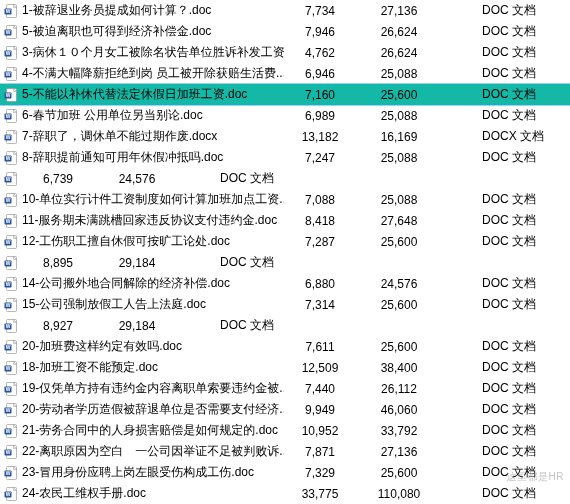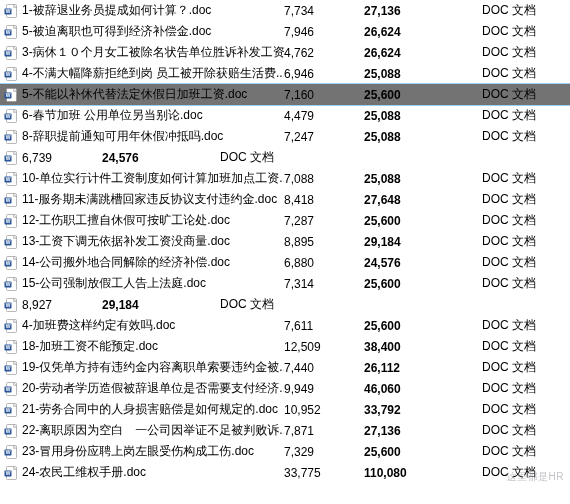--- a/index.html
+++ b/index.html
@@ -13,21 +13,21 @@
   }
   .file-list { width: 100%; }
   .file-row {
     display: flex;
     align-items: center;
     height: 21px;
     padding-left: 4px;
     border-bottom: 0px solid transparent;
   }
   .file-row.selected {
-    background: #737373;
+    background: #14b8a6;
     outline: 1px solid #99d1ff;
   }
   .icon-cell {
     width: 18px;
     flex-shrink: 0;
     display: flex;
     align-items: center;
   }
   .doc-icon {
     width: 14px;
@@ -38,30 +38,29 @@
   .doc-icon svg { display: block; }
   .name-cell {
     flex: 0 0 262px;
     white-space: nowrap;
     overflow: hidden;
     text-overflow: clip;
     padding-right: 8px;
   }
   .val-cell {
     flex: 0 0 80px;
-    text-align: left;
+    text-align: center;
     white-space: nowrap;
     padding-right: 8px;
   }
   .size-cell {
     flex: 0 0 78px;
-    text-align: left;
+    text-align: center;
     white-space: nowrap;
     padding-right: 8px;
-    font-weight: bold;
   }
   .type-cell {
     flex: 0 0 80px;
     white-space: nowrap;
     padding-left: 4px;
     margin-left: 36px;
   }
   .watermark {
     position: absolute;
     right: 6px;
@@ -165,23 +164,39 @@
           <span class="doc-icon">
             <svg width="14" height="14" viewBox="0 0 14 14">
     <rect x="2.5" y="0.5" width="10" height="13" rx="1" fill="#fff" stroke="#8a8a8a" stroke-width="0.6"></rect>
     <polygon points="9.5,0.5 12.5,3.5 9.5,3.5" fill="#e8e8e8" stroke="#8a8a8a" stroke-width="0.4"></polygon>
     <rect x="0.5" y="4.5" width="7" height="6" rx="0.7" fill="#2b579a"></rect>
     <text x="4" y="9.2" font-size="5" font-family="Arial" font-weight="bold" fill="#fff" text-anchor="middle">W</text>
   </svg>
           </span>
         </span>
         <span class="name-cell">6-春节加班 公用单位另当别论.doc</span>
-        <span class="val-cell">4,479</span>
+        <span class="val-cell">6,989</span>
         <span class="size-cell">25,088</span>
         <span class="type-cell">DOC 文档</span>
+      </div>
+      <div class="file-row">
+        <span class="icon-cell">
+          <span class="doc-icon">
+            <svg width="14" height="14" viewBox="0 0 14 14">
+    <rect x="2.5" y="0.5" width="10" height="13" rx="1" fill="#fff" stroke="#8a8a8a" stroke-width="0.6"></rect>
+    <polygon points="9.5,0.5 12.5,3.5 9.5,3.5" fill="#e8e8e8" stroke="#8a8a8a" stroke-width="0.4"></polygon>
+    <rect x="0.5" y="4.5" width="7" height="6" rx="0.7" fill="#2b579a"></rect>
+    <text x="4" y="9.2" font-size="5" font-family="Arial" font-weight="bold" fill="#fff" text-anchor="middle">W</text>
+  </svg>
+          </span>
+        </span>
+        <span class="name-cell">7-辞职了，调休单不能过期作废.docx</span>
+        <span class="val-cell">13,182</span>
+        <span class="size-cell">16,169</span>
+        <span class="type-cell">DOCX 文档</span>
       </div>
       <div class="file-row">
         <span class="icon-cell">
           <span class="doc-icon">
             <svg width="14" height="14" viewBox="0 0 14 14">
     <rect x="2.5" y="0.5" width="10" height="13" rx="1" fill="#fff" stroke="#8a8a8a" stroke-width="0.6"></rect>
     <polygon points="9.5,0.5 12.5,3.5 9.5,3.5" fill="#e8e8e8" stroke="#8a8a8a" stroke-width="0.4"></polygon>
     <rect x="0.5" y="4.5" width="7" height="6" rx="0.7" fill="#2b579a"></rect>
     <text x="4" y="9.2" font-size="5" font-family="Arial" font-weight="bold" fill="#fff" text-anchor="middle">W</text>
   </svg>
@@ -259,21 +274,20 @@
         <span class="icon-cell">
           <span class="doc-icon">
             <svg width="14" height="14" viewBox="0 0 14 14">
     <rect x="2.5" y="0.5" width="10" height="13" rx="1" fill="#fff" stroke="#8a8a8a" stroke-width="0.6"></rect>
     <polygon points="9.5,0.5 12.5,3.5 9.5,3.5" fill="#e8e8e8" stroke="#8a8a8a" stroke-width="0.4"></polygon>
     <rect x="0.5" y="4.5" width="7" height="6" rx="0.7" fill="#2b579a"></rect>
     <text x="4" y="9.2" font-size="5" font-family="Arial" font-weight="bold" fill="#fff" text-anchor="middle">W</text>
   </svg>
           </span>
         </span>
-        <span class="name-cell">13-工资下调无依据补发工资没商量.doc</span>
         <span class="val-cell">8,895</span>
         <span class="size-cell">29,184</span>
         <span class="type-cell">DOC 文档</span>
       </div>
       <div class="file-row">
         <span class="icon-cell">
           <span class="doc-icon">
             <svg width="14" height="14" viewBox="0 0 14 14">
     <rect x="2.5" y="0.5" width="10" height="13" rx="1" fill="#fff" stroke="#8a8a8a" stroke-width="0.6"></rect>
     <polygon points="9.5,0.5 12.5,3.5 9.5,3.5" fill="#e8e8e8" stroke="#8a8a8a" stroke-width="0.4"></polygon>
@@ -322,21 +336,21 @@
         <span class="icon-cell">
           <span class="doc-icon">
             <svg width="14" height="14" viewBox="0 0 14 14">
     <rect x="2.5" y="0.5" width="10" height="13" rx="1" fill="#fff" stroke="#8a8a8a" stroke-width="0.6"></rect>
     <polygon points="9.5,0.5 12.5,3.5 9.5,3.5" fill="#e8e8e8" stroke="#8a8a8a" stroke-width="0.4"></polygon>
     <rect x="0.5" y="4.5" width="7" height="6" rx="0.7" fill="#2b579a"></rect>
     <text x="4" y="9.2" font-size="5" font-family="Arial" font-weight="bold" fill="#fff" text-anchor="middle">W</text>
   </svg>
           </span>
         </span>
-        <span class="name-cell">4-加班费这样约定有效吗.doc</span>
+        <span class="name-cell">20-加班费这样约定有效吗.doc</span>
         <span class="val-cell">7,611</span>
         <span class="size-cell">25,600</span>
         <span class="type-cell">DOC 文档</span>
       </div>
       <div class="file-row">
         <span class="icon-cell">
           <span class="doc-icon">
             <svg width="14" height="14" viewBox="0 0 14 14">
     <rect x="2.5" y="0.5" width="10" height="13" rx="1" fill="#fff" stroke="#8a8a8a" stroke-width="0.6"></rect>
     <polygon points="9.5,0.5 12.5,3.5 9.5,3.5" fill="#e8e8e8" stroke="#8a8a8a" stroke-width="0.4"></polygon>

